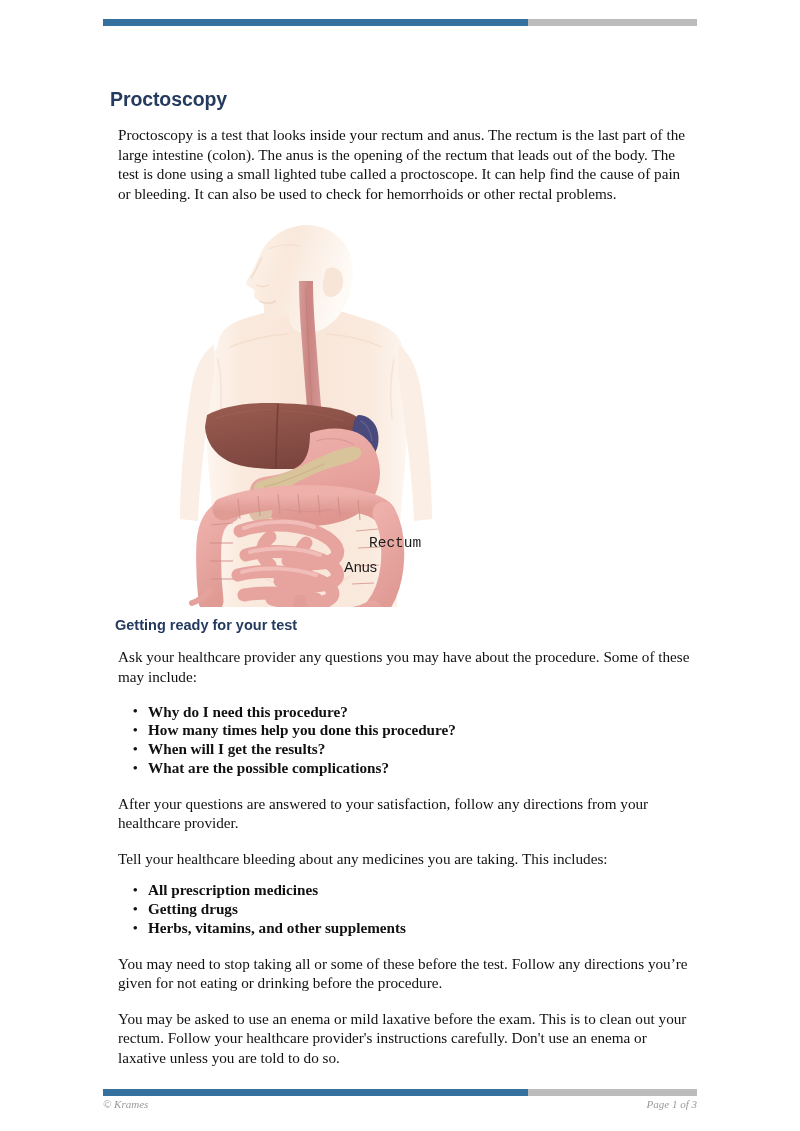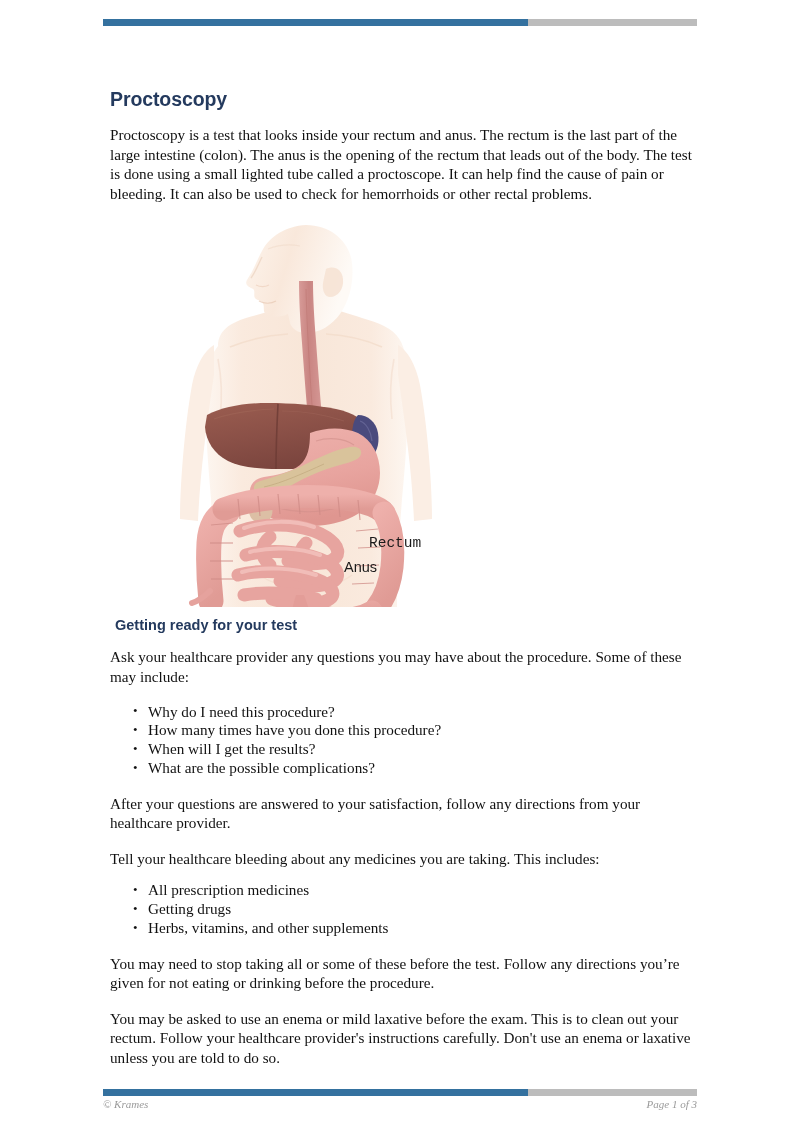--- a/index.html
+++ b/index.html
@@ -59,30 +59,31 @@
     font-size: 14.5px;
     font-weight: bold;
     color: #243a5e;
     margin: 0 0 14px 5px;
   }
 
   p.body-text {
     font-family: "Liberation Serif", serif;
     font-size: 15.2px;
     line-height: 19.6px;
-    margin: 0 0 16px 0;
+    margin: 0 0 16px 8px;
     color: #111;
     text-align: left;
   }
   p.body-text.tight { margin-bottom: 13px; }
 
   ul.bullets {
     margin: 4px 0 16px 0;
     padding-left: 38px;
     list-style: none;
+    font-weight: bold;
   }
   ul.bullets li {
     font-family: "Liberation Serif", serif;
     font-size: 15.2px;
     line-height: 18.4px;
     position: relative;
     margin: 0 0 0.5px 0;
     color: #111;
   }
   ul.bullets li::before {
@@ -373,21 +374,21 @@
       <div style="position:absolute; left:259px; top:316px; font-family:Liberation Mono, monospace; font-size:14.5px; color:#1a1a1a;">Rectum</div>
       <div style="position:absolute; left:234px; top:340px; font-family:'Liberation Sans',sans-serif; font-size:14.5px; color:#1a1a1a;">Anus</div>
     </div>
 
     <h2 class="section-title">Getting ready for your test</h2>
 
     <p class="body-text">Ask your healthcare provider any questions you may have about the procedure. Some of these may include:</p>
 
     <ul class="bullets">
       <li>Why do I need this procedure?</li>
-      <li>How many times have you done this procedure?</li>
+      <li>How many times help you done this procedure?</li>
       <li>When will I get the results?</li>
       <li>What are the possible complications?</li>
     </ul>
 
     <p class="body-text">After your questions are answered to your satisfaction, follow any directions from your healthcare provider.</p>
 
     <p class="body-text tight">Tell your healthcare bleeding about any medicines you are taking. This includes:</p>
 
     <ul class="bullets">
       <li>All prescription medicines</li>

